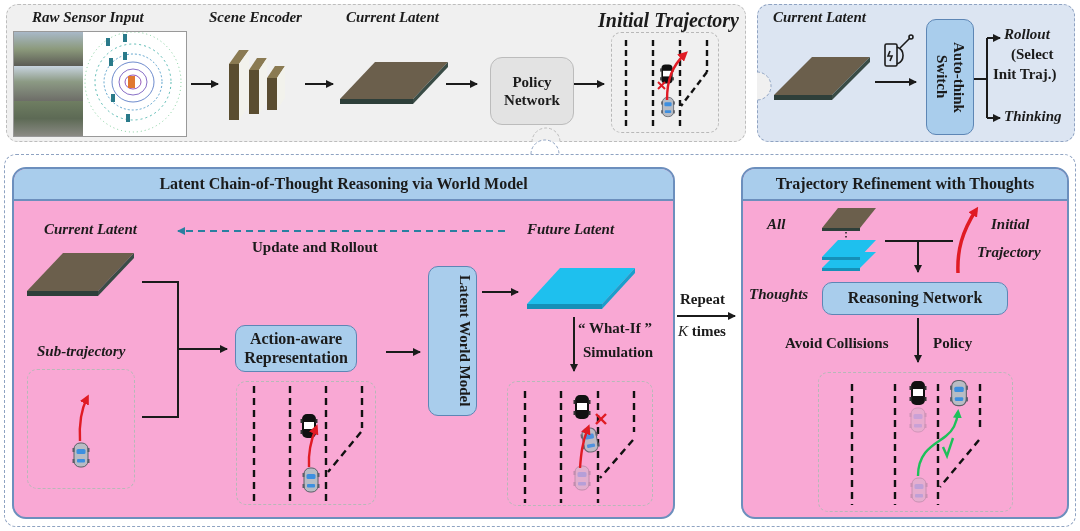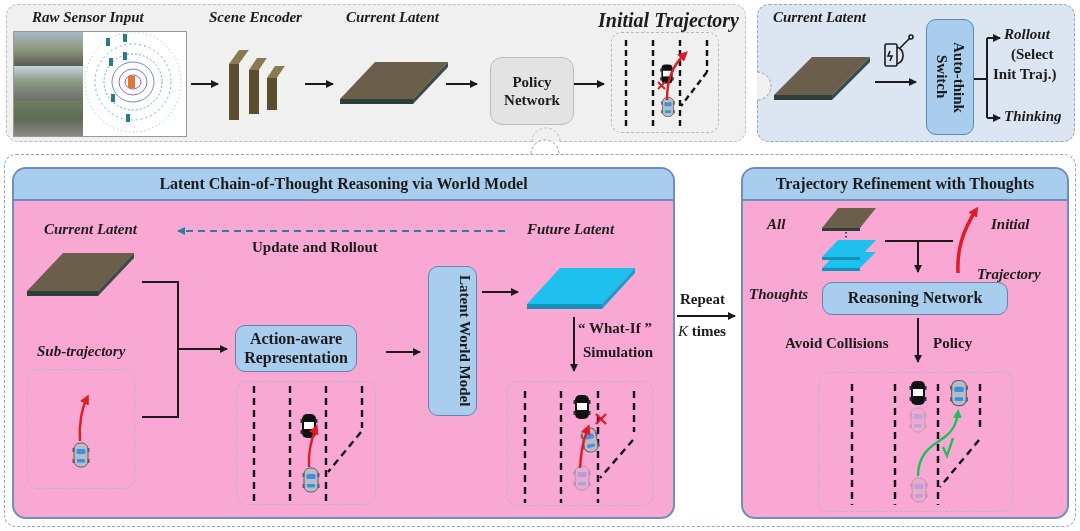--- a/index.html
+++ b/index.html
@@ -108,21 +108,21 @@
 
 <div class="abs lbl bd" style="left:680px;top:291px;">Repeat</div>
 <div class="abs lbl" style="left:678px;top:323px;"><i>K</i><b> times</b></div>
 
 <div class="abs section" style="left:741px;top:167px;width:328px;height:352px;">
   <div class="section-head">Trajectory Refinement with Thoughts</div>
 </div>
 <div class="abs lbl it" style="left:767px;top:216px;">All</div>
 <div class="abs lbl it" style="left:749px;top:244px;margin-top:42px;">Thoughts</div>
 <div class="abs lbl it" style="left:991px;top:216px;">Initial</div>
-<div class="abs lbl it" style="left:977px;top:244px;margin-top:22px;">Trajectory</div>
+<div class="abs lbl it" style="left:977px;top:244px;">Trajectory</div>
 <div class="abs block" style="left:822px;top:282px;width:186px;height:33px;">
   <span>Reasoning Network</span>
 </div>
 <div class="abs lbl bd" style="left:785px;top:335px;">Avoid Collisions</div>
 <div class="abs lbl bd" style="left:933px;top:335px;">Policy</div>
 <div class="abs dashbox" style="left:818px;top:372px;width:195px;height:140px;"></div>
 
 <svg class="overlay" viewBox="0 0 1080 531">
   <defs>
     <marker id="ah" markerWidth="8" markerHeight="8" refX="7" refY="4" orient="auto" markerUnits="userSpaceOnUse">

